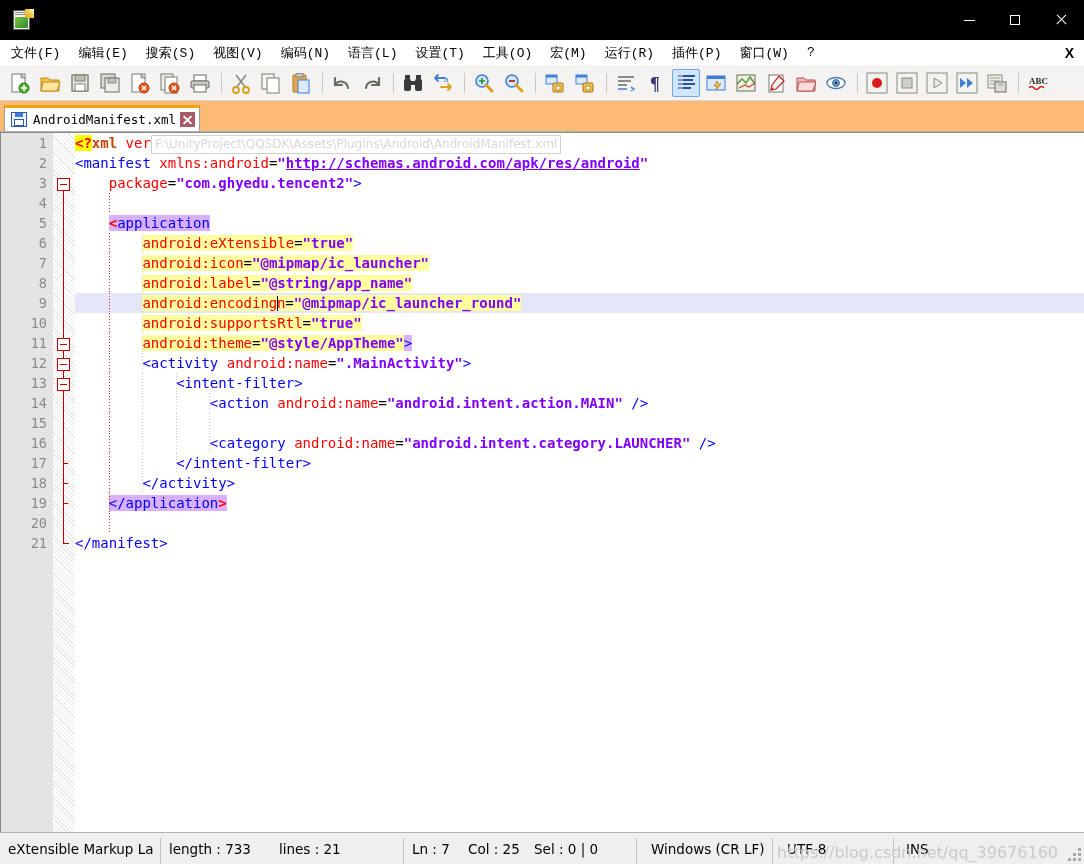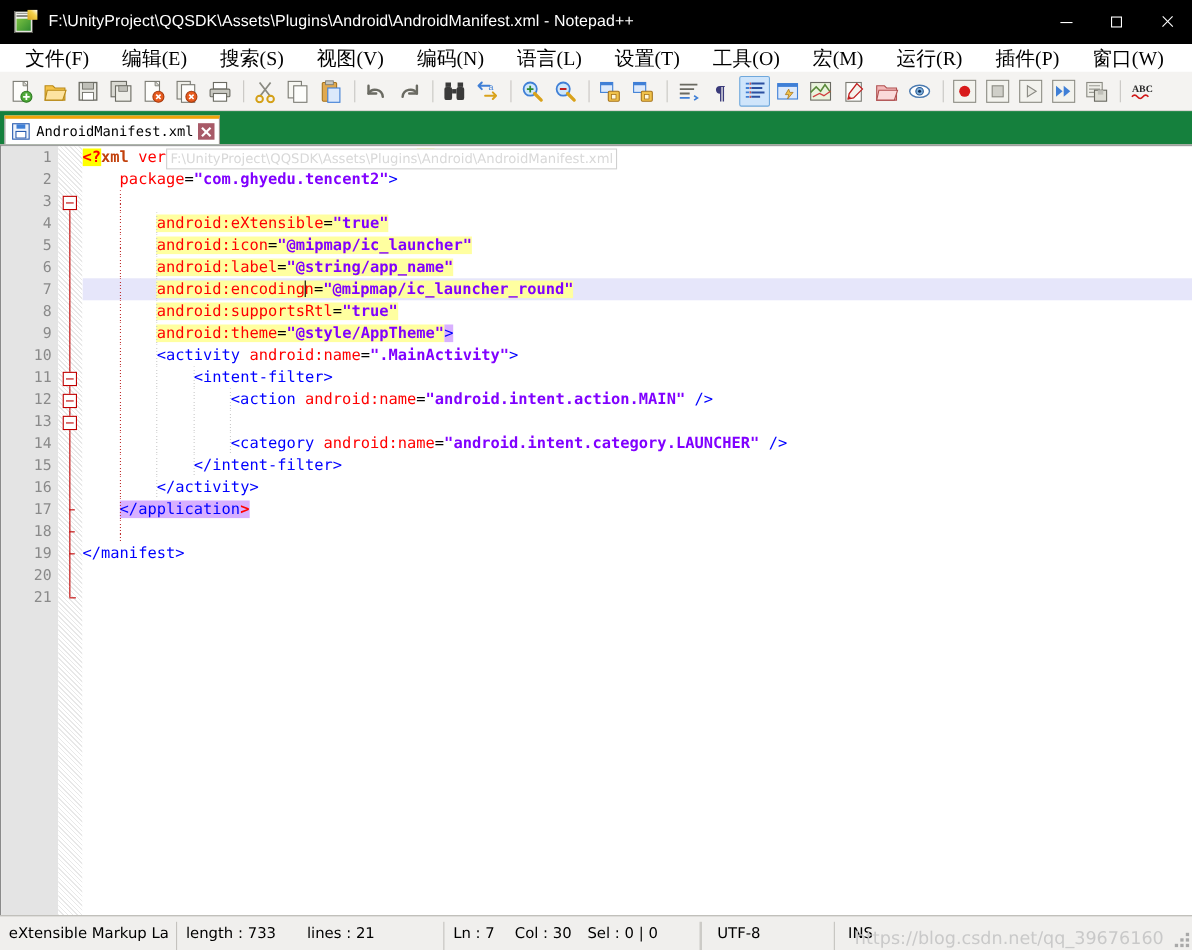--- a/index.html
+++ b/index.html
@@ -36,40 +36,40 @@
   .gl-close:before,.gl-close:after{content:"";position:absolute;left:0;top:5px;width:13px;height:1.3px;background:#fff;}
   .gl-close:before{transform:rotate(45deg);}
   .gl-close:after{transform:rotate(-45deg);}
 
   
   .menubar{
     height:25px;flex:0 0 25px;background:#ffffff;display:flex;align-items:center;
     border-bottom:0px;position:relative;
   }
   .menu-item{
-    font-size:18px;color:#000;padding:2px 7px;margin-left:16px;white-space:nowrap;cursor:default;
-    font-family:Liberation Serif, serif;
+    font-size:13px;color:#000;padding:2px 7px;margin-left:4px;white-space:nowrap;cursor:default;
+    font-family:Liberation Mono, monospace;
   }
   .menu-right{margin-left:auto;margin-right:10px;font-size:14px;color:#000;font-weight:600;}
 
   
   .toolbar{
     height:35px;flex:0 0 35px;background:#f4f3f1;
     display:flex;align-items:center;padding-left:6px;
     border-bottom:1px solid #d8d6d2;
   }
   .tb-btn{width:26px;height:26px;margin-right:2px;display:flex;align-items:center;justify-content:center;
     border:1px solid transparent;border-radius:2px;position:relative;}
   .tb-btn.active{background:#cfe5fb;border:1px solid #6fa8dc;}
   .tb-sep{width:1px;height:20px;background:#c8c6c2;margin:0 5px;flex:0 0 1px;}
   .tb-ico{width:22px;height:22px;display:block;}
 
   
   .tabbar{
-    height:30px;flex:0 0 30px;background:#15803d;
+    height:30px;flex:0 0 30px;background:#fdba74;
     display:flex;align-items:flex-end;position:relative;
     border-bottom:1px solid #b5b3af;
   }
   .tab{
     height:26px;display:flex;align-items:center;background:#ffffff;
     border:1px solid #9c9a96;border-bottom:none;border-top:3px solid #f0a30a;
     margin-left:4px;padding:0 4px 0 6px;box-sizing:border-box;position:relative;top:0px;
   }
   .tab-save{width:16px;height:15px;position:relative;margin-right:6px;flex:0 0 16px;}
   .fd-body{position:absolute;inset:0;background:#eef3fb;border:1.5px solid #2a5db0;box-sizing:border-box;}
@@ -152,21 +152,20 @@
 
   <div class="titlebar">
     <div class="title-icon">
       <div class="np-icon">
         <div class="np-pad"></div>
         <div class="np-lines"></div>
         <div class="np-green"></div>
         <div class="np-pencil"></div>
       </div>
     </div>
-    <div class="title-text">F:\UnityProject\QQSDK\Assets\Plugins\Android\AndroidManifest.xml - Notepad++</div>
     <div class="title-spacer"></div>
     <div class="winbtns">
       <div class="winbtn">
           <span class="gl-min"></span>
         </div>
       <div class="winbtn">
           <span class="gl-max"></span>
         </div>
       <div class="winbtn close">
           <span class="gl-close"></span>
@@ -587,22 +586,24 @@
           <div class="fold-vline"></div>
         </div>
         <div class="fold-line">
           <div class="fold-vline half-top"></div>
           <div class="fold-elbow"></div>
         </div>
       </div>
     <div class="code" id="code">
 
     <div class="cl"><span class="t-pi">&lt;?</span><span class="t-pi-name">xml</span><span class="t-attr"> version</span><span class="t-eq">=</span><span class="t-val">"1.0"</span><span class="t-attr"> encoding</span><span class="t-eq">=</span><span class="t-val">"utf-8"</span><span class="t-pi">?&gt;</span></div>
+        <div class="cl"><span class="t-tag">&lt;manifest</span><span class="t-attr"> xmlns:android</span><span class="t-eq">=</span><span class="t-quote">"</span><span class="t-link">http://schemas.android.com/apk/res/android</span><span class="t-quote">"</span></div>
         <div class="cl">    <span class="t-attr">package</span><span class="t-eq">=</span><span class="t-val">"com.ghyedu.tencent2"</span><span class="t-tag">&gt;</span></div>
         <div class="cl"><span class="indent-guide red" style="left: 33.6px;"></span></div>
+        <div class="cl">    <span class="hl-tagmatch"><span class="t-red">&lt;</span><span class="t-tag">application</span></span></div>
         <div class="cl">        <span class="hl-yellow"><span class="t-attr">android:eXtensible</span><span class="t-eq">=</span><span class="t-val">"true"</span></span><span class="indent-guide red" style="left: 33.6px;"></span><span class="indent-guide" style="left: 67.2px;"></span></div>
         <div class="cl">        <span class="hl-yellow"><span class="t-attr">android:icon</span><span class="t-eq">=</span><span class="t-val">"@mipmap/ic_launcher"</span></span><span class="indent-guide red" style="left: 33.6px;"></span><span class="indent-guide" style="left: 67.2px;"></span></div>
         <div class="cl">        <span class="hl-yellow"><span class="t-attr">android:label</span><span class="t-eq">=</span><span class="t-val">"@string/app_name"</span></span><span class="indent-guide red" style="left: 33.6px;"></span><span class="indent-guide" style="left: 67.2px;"></span></div>
         <div class="cl current">        <span class="hl-yellow"><span class="t-attr">android:encoding</span><span class="caret"></span><span class="t-attr">n</span><span class="t-eq">=</span><span class="t-val">"@mipmap/ic_launcher_round"</span></span><span class="indent-guide red" style="left: 33.6px;"></span><span class="indent-guide" style="left: 67.2px;"></span></div>
         <div class="cl">        <span class="hl-yellow"><span class="t-attr">android:supportsRtl</span><span class="t-eq">=</span><span class="t-val">"true"</span></span><span class="indent-guide red" style="left: 33.6px;"></span><span class="indent-guide" style="left: 67.2px;"></span></div>
         <div class="cl">        <span class="hl-yellow"><span class="t-attr">android:theme</span><span class="t-eq">=</span><span class="t-val">"@style/AppTheme"</span></span><span class="hl-tagmatch"><span class="t-tag">&gt;</span></span><span class="indent-guide red" style="left: 33.6px;"></span><span class="indent-guide" style="left: 67.2px;"></span></div>
         <div class="cl">        <span class="t-tag">&lt;activity</span><span class="t-attr"> android:name</span><span class="t-eq">=</span><span class="t-val">".MainActivity"</span><span class="t-tag">&gt;</span><span class="indent-guide red" style="left: 33.6px;"></span><span class="indent-guide" style="left: 67.2px;"></span></div>
         <div class="cl">            <span class="t-tag">&lt;intent-filter&gt;</span><span class="indent-guide red" style="left: 33.6px;"></span><span class="indent-guide" style="left: 67.2px;"></span><span class="indent-guide" style="left: 100.8px;"></span></div>
         <div class="cl">                <span class="t-tag">&lt;action</span><span class="t-attr"> android:name</span><span class="t-eq">=</span><span class="t-val">"android.intent.action.MAIN"</span> <span class="t-tag">/&gt;</span><span class="indent-guide red" style="left: 33.6px;"></span><span class="indent-guide" style="left: 67.2px;"></span><span class="indent-guide" style="left: 100.8px;"></span><span class="indent-guide" style="left: 134.4px;"></span></div>
         <div class="cl"><span class="indent-guide red" style="left: 33.6px;"></span><span class="indent-guide" style="left: 67.2px;"></span><span class="indent-guide" style="left: 100.8px;"></span><span class="indent-guide" style="left: 134.4px;"></span></div>
@@ -616,23 +617,24 @@
       </div>
   </div>
 
   <div class="statusbar">
     <div class="sb-cell" style="width:160px">eXtensible Markup La</div>
     <div class="sb-sep"></div>
     <div class="sb-cell" style="width:110px">length : 733</div>
     <div class="sb-cell" style="width:132px">lines : 21</div>
     <div class="sb-sep"></div>
     <div class="sb-cell" style="width:56px">Ln : 7</div>
-    <div class="sb-cell" style="width:66px">Col : 30</div>
+    <div class="sb-cell" style="width:66px">Col : 25</div>
     <div class="sb-cell" style="width:110px">Sel : 0 | 0</div>
     <div class="sb-sep"></div>
+    <div class="sb-cell" style="width:135px;padding-left:14px">Windows (CR LF)</div>
     <div class="sb-sep"></div>
     <div class="sb-cell" style="width:120px;padding-left:14px">UTF-8</div>
     <div class="sb-sep"></div>
     <div class="sb-cell" style="width:60px;padding-left:12px">INS</div>
     <div class="watermark">https://blog.csdn.net/qq_39676160</div>
     <div class="grip">
       <i style="right:0;bottom:0"></i>
         <i style="right:5px;bottom:0"></i>
         <i style="right:10px;bottom:0"></i>
       <i style="right:0;bottom:5px"></i>

